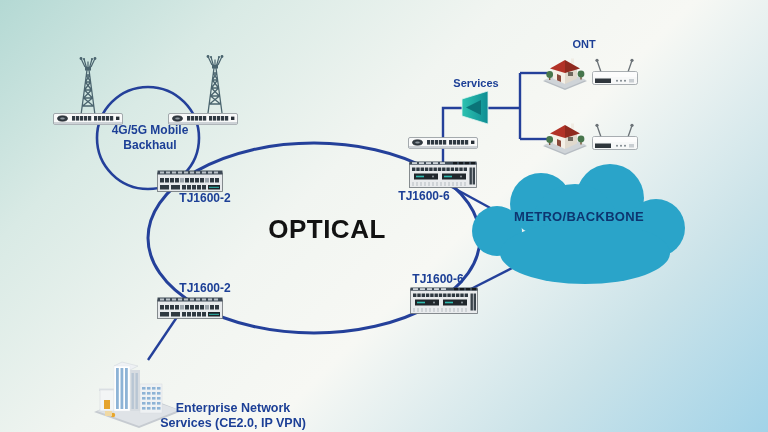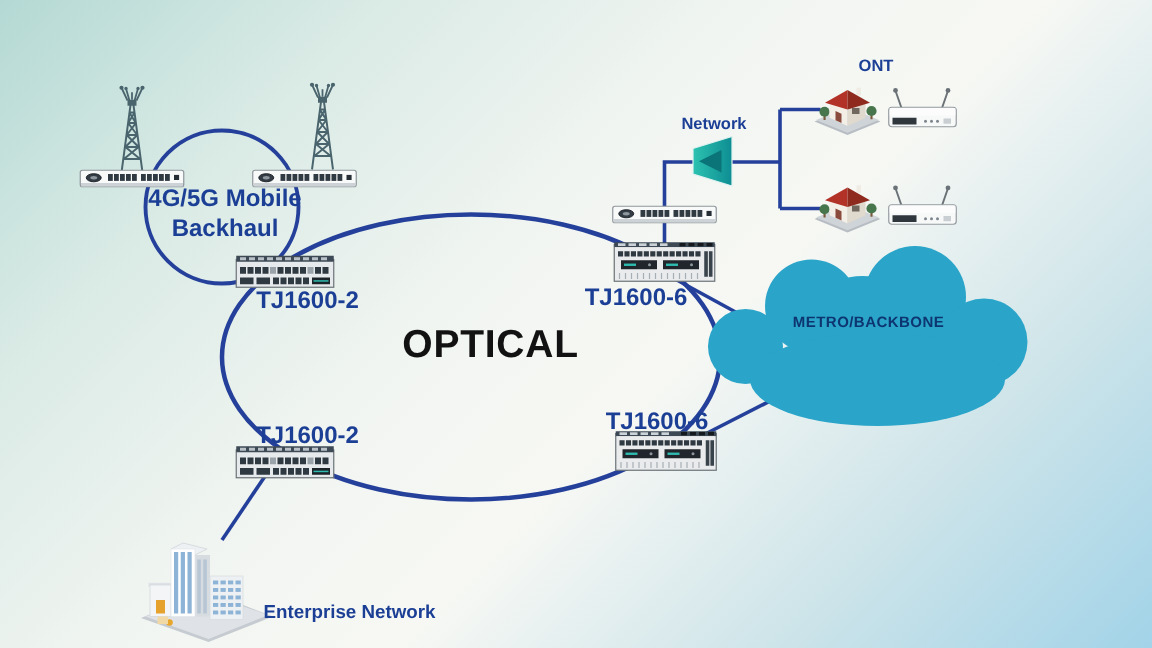--- a/index.html
+++ b/index.html
@@ -14,40 +14,40 @@
   .lbl{
     position:absolute;
     transform:translateX(-50%);
     text-align:center;
     font-weight:bold;
     color:#1c3f96;
     line-height:1.22;
     white-space:nowrap;
   }
   .lbl-sm{font-size:11px;}
-  .lbl-md{font-size:16px;}
+  .lbl-md{font-size:12px;}
   .lbl-lg{font-size:12.5px;}
   .title{
     position:absolute;
     transform:translateX(-50%);
     text-align:center;
     font-weight:800;
     color:#121212;
     font-size:26px;
     line-height:1.22;
     letter-spacing:.5px;
     white-space:nowrap;
   }
   .cloud-lbl{
     position:absolute;
     transform:translateX(-50%);
     text-align:right;
     font-weight:800;
     color:#0d3570;
-    font-size:10px;
+    font-size:13px;
     line-height:1.3;
     letter-spacing:.3px;
     white-space:nowrap;
   }
 </style>
 </head>
 <body>
 
 <div class="stage">
 
@@ -305,26 +305,27 @@
   <div class="lbl lbl-md" style="left:424px;top:189px;">TJ1600-6</div>
 
   <div class="lbl lbl-md" style="left:205px;top:281px;">TJ1600-2</div>
 
   <div class="lbl lbl-md" style="left:438px;top:272px;">TJ1600-6</div>
 
   <div class="title" style="left:327px;top:214px;">
     <div>OPTICAL</div>
   </div>
 
-  <div class="lbl lbl-sm" style="left:476px;top:77px;">Network</div>
+  <div class="lbl lbl-sm" style="left:476px;top:77px;">Services</div>
 
   <div class="lbl lbl-sm" style="left:584px;top:38px;">ONT</div>
 
 
   <div class="cloud-lbl" style="left:579px;top:209px;">
     <div>METRO/BACKBONE</div>
   </div>
 
   <div class="lbl lbl-lg" style="left:233px;top:372px;margin-top:29px;">
     <div>Enterprise Network</div>
+    <div>Services (CE2.0, IP VPN)</div>
   </div>
 
 </div>
 
 </body></html>

